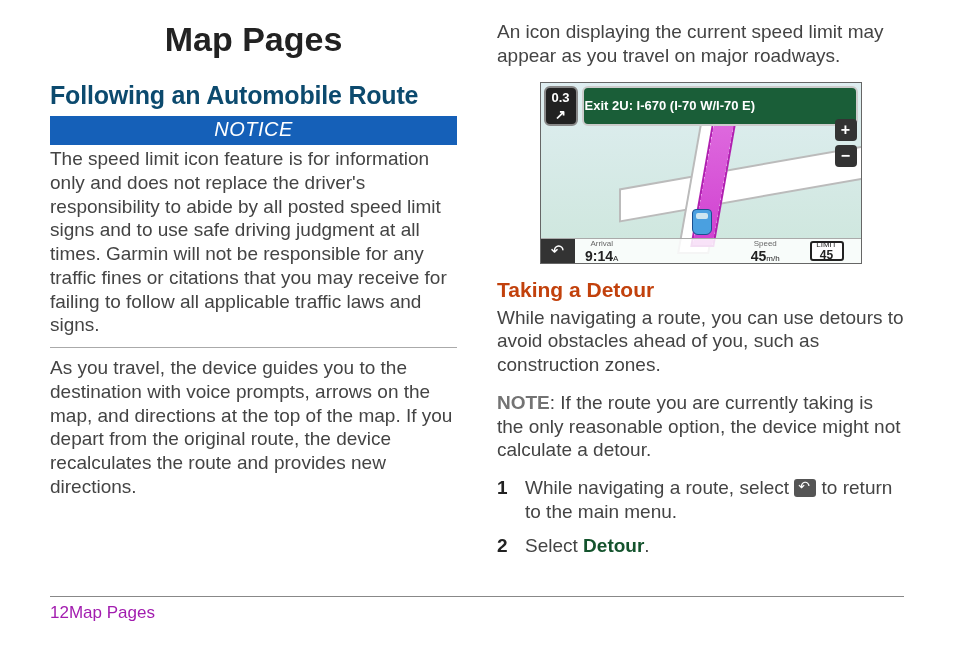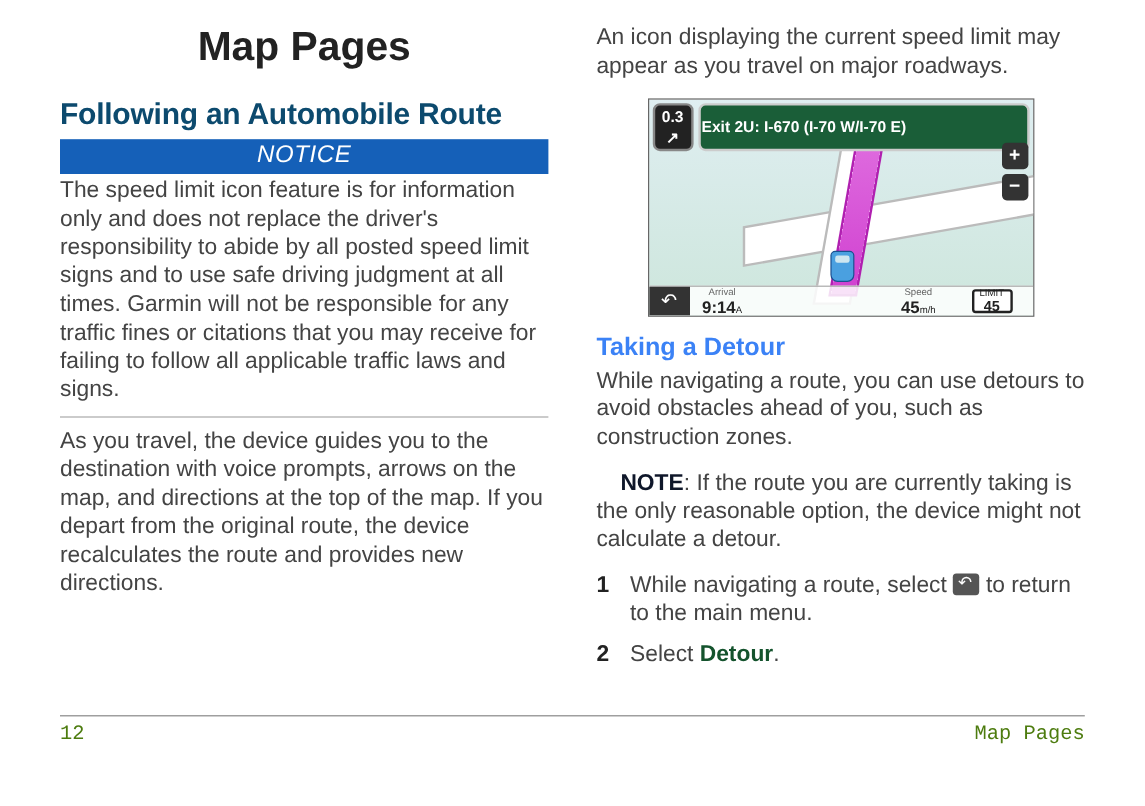--- a/index.html
+++ b/index.html
@@ -58,23 +58,23 @@
   }
   .rule {
     border: none;
     border-top: 1px solid #aaa;
     margin: 10px 0 8px 0;
   }
   h3 {
     font-size: 21px;
     font-weight: 700;
     margin: 14px 0 4px 0;
-    color: #3b82f6;
-  }
-  .note-label { font-weight: 700; color:#0f172a;margin-left:20px; }
+    color: #c2410c;
+  }
+  .note-label { font-weight: 700; color:#737373; }
   ol.steps {
     list-style: none;
     padding: 0;
     margin: 10px 0 0 0;
     counter-reset: step;
   }
   ol.steps li {
     counter-increment: step;
     font-size: 19px;
     line-height: 1.25;
@@ -185,22 +185,22 @@
 
   .footer {
     padding: 6px 50px 0 50px;
   }
   .foot-rule {
     border: none;
     border-top: 1px solid #888;
     margin: 0 0 6px 0;
   }
   .foot-row {
-    display:flex; justify-content:space-between;
-    font-size:17px; color:#4d7c0f;font-family:Liberation Mono, monospace;
+    display:flex; 
+    font-size:17px; color:#a21caf;
   }
 </style>
 </head>
 <body>
 
 <div class="page">
 
   <div class="col">
     <h1>Map Pages</h1>
     <h2>Following an Automobile Route</h2>

